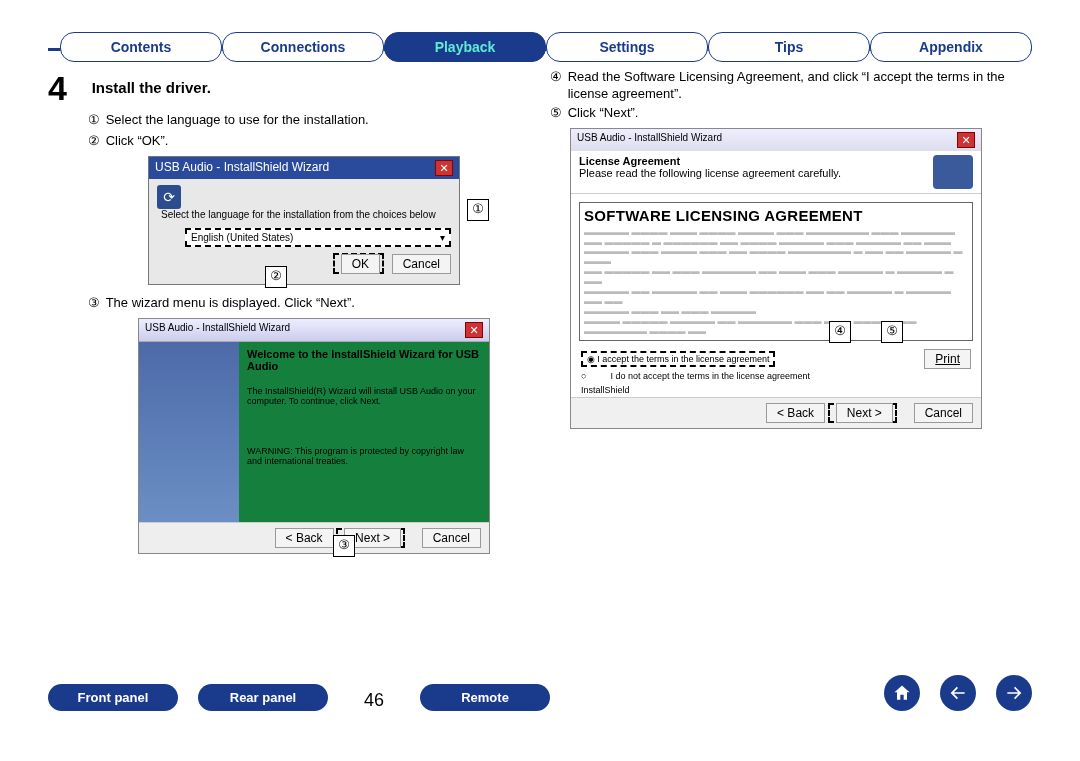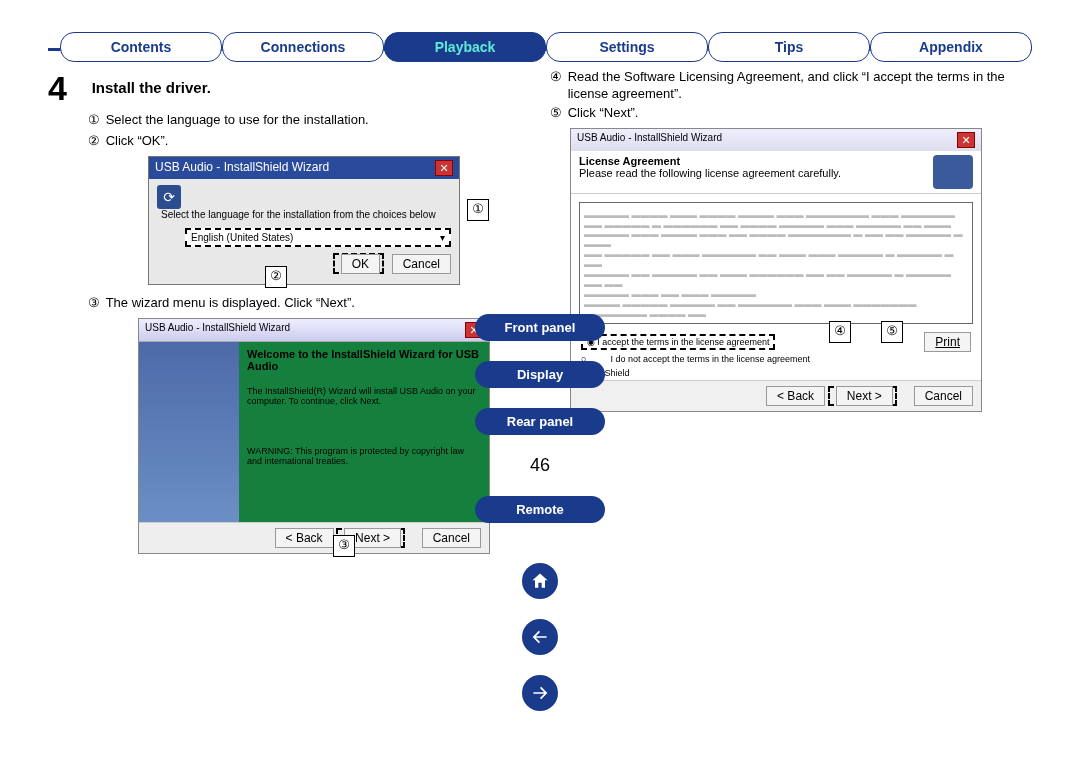--- a/index.html
+++ b/index.html
@@ -260,23 +260,22 @@
     padding: 5px 8px;
     text-align: right;
     border-top: 1px solid #ccc;
   }
   .bottom-nav {
     position: absolute;
     bottom: 50px;
     left: 48px;
     right: 48px;
     display: flex;
-    align-items: center;
+    align-items: flex-end;
     gap: 20px;
-    flex-direction: column;
   }
   .bn-btn {
     background: #1a3b8c;
     color: #fff;
     border-radius: 14px;
     padding: 6px 0;
     font-weight: bold;
     font-size: 13px;
     width: 130px;
     text-align: center;
@@ -391,20 +390,21 @@
         <span class="redx">✕</span>
       </div>
       <div class="header">
         <div class="htxt">
           <div style="font-weight:bold">License Agreement</div>
           <div>Please read the following license agreement carefully.</div>
         </div>
         <div class="hicon"></div>
       </div>
       <div class="sla-box">
+        <div class="sla-title">SOFTWARE LICENSING AGREEMENT</div>
         <div class="blur">▬▬▬▬▬ ▬▬▬▬ ▬▬▬ ▬▬▬▬ ▬▬▬▬ ▬▬▬ ▬▬▬▬▬▬▬ ▬▬▬ ▬▬▬▬▬▬<br>▬▬ ▬▬▬▬▬ ▬ ▬▬▬▬▬▬ ▬▬ ▬▬▬▬ ▬▬▬▬▬ ▬▬▬ ▬▬▬▬▬ ▬▬ ▬▬▬<br>▬▬▬▬▬ ▬▬▬ ▬▬▬▬ ▬▬▬ ▬▬ ▬▬▬▬ ▬▬▬▬▬▬▬ ▬ ▬▬ ▬▬ ▬▬▬▬▬ ▬ ▬▬▬<br>▬▬ ▬▬▬▬▬ ▬▬ ▬▬▬ ▬▬▬▬▬▬ ▬▬ ▬▬▬ ▬▬▬ ▬▬▬▬▬ ▬ ▬▬▬▬▬ ▬ ▬▬<br>▬▬▬▬▬ ▬▬ ▬▬▬▬▬ ▬▬ ▬▬▬ ▬▬▬▬▬▬ ▬▬ ▬▬ ▬▬▬▬▬ ▬ ▬▬▬▬▬ ▬▬ ▬▬<br>▬▬▬▬▬ ▬▬▬ ▬▬ ▬▬▬ ▬▬▬▬▬<br>▬▬▬▬ ▬▬▬▬▬ ▬▬▬▬▬ ▬▬ ▬▬▬▬▬▬ ▬▬▬ ▬▬▬ ▬▬▬▬▬▬▬ ▬▬▬▬▬▬▬ ▬▬▬▬ ▬▬</div>
       </div>
       <div class="radio-row">
         <span class="accept-dash"><span style="font-size:9px">◉ </span><span>I accept the terms in the license agreement</span></span>
         <span style="flex:1"></span>
         <span class="btn" style="text-decoration:underline">Print</span>
       </div>
       <div class="radio-row">
           <span>○ </span>
           <span>I do not accept the terms in the license agreement</span>
@@ -416,21 +416,20 @@
         <span class="btn" style="margin-left:14px">Cancel</span>
       </div>
       <div class="callout" style="right:130px;top:192px">④</div>
       <div class="callout" style="right:78px;top:192px">⑤</div>
     </div>
   </div>
 </div>
 
 <div class="bottom-nav">
   <div class="bn-btn">Front panel</div>
-  <div class="bn-btn">Display</div>
   <div class="bn-btn">Rear panel</div>
   <div class="page-num">46</div>
   <div class="bn-btn">Remote</div>
   <div class="spacer"></div>
   <div class="circle-icon">
     <svg width="20" height="20" viewBox="0 0 24 24">
         <path fill="#fff" d="M12 3l9 8h-3v9h-4v-6h-4v6H6v-9H3z"></path>
       </svg>
   </div>
   <div class="circle-icon">

